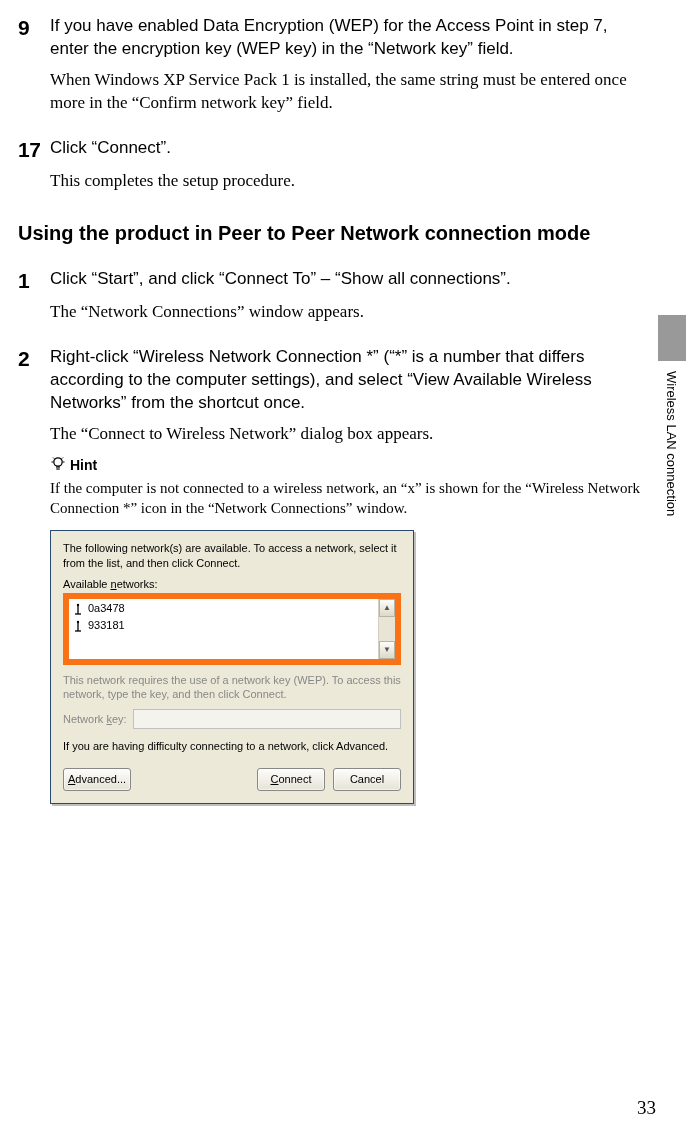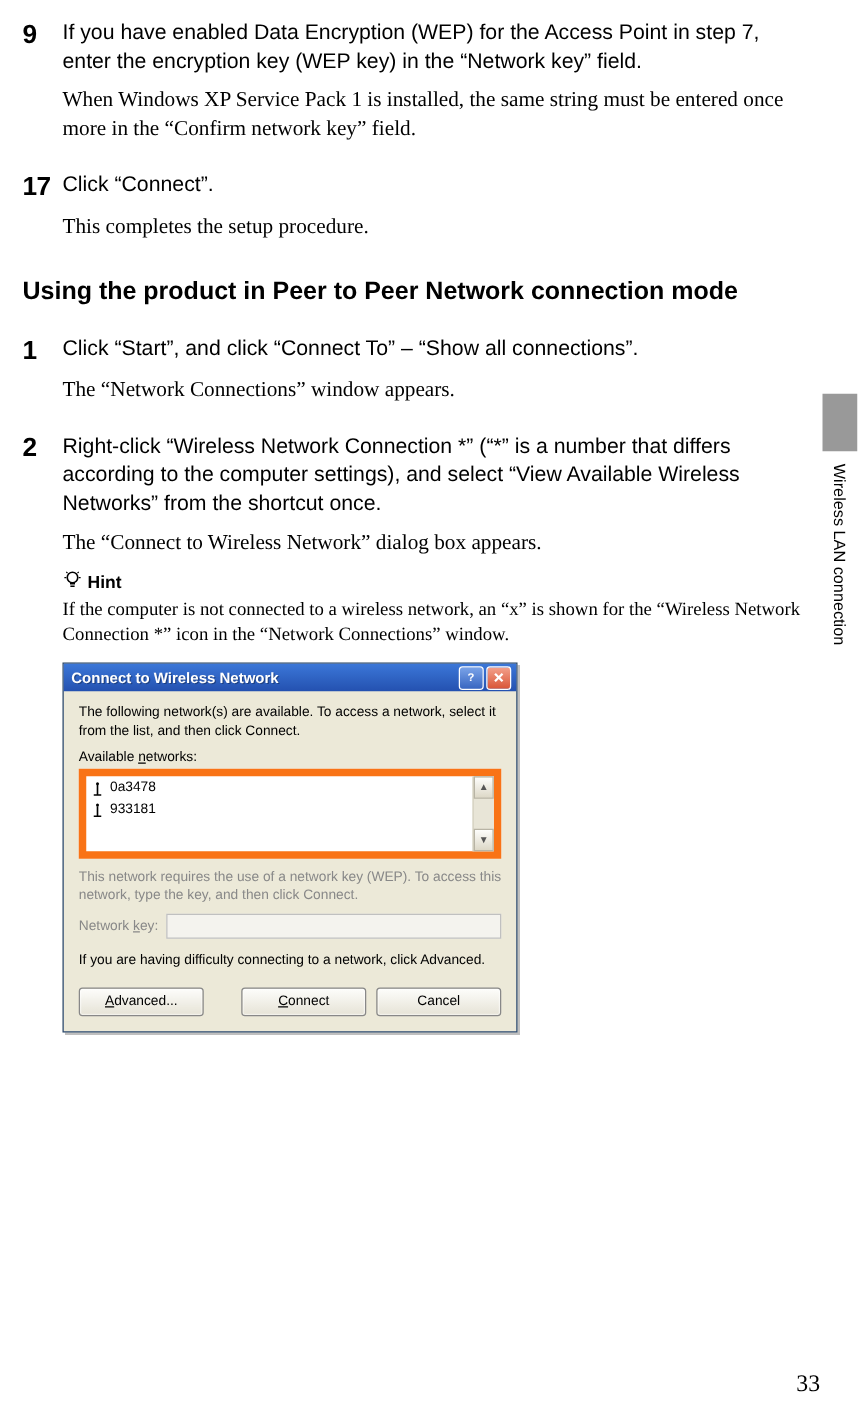--- a/index.html
+++ b/index.html
@@ -229,21 +229,21 @@
   .dialog-footer {
     margin-top: 14px;
     display: flex;
     align-items: center;
   }
   .btn {
     border: 1px solid #888;
     background: linear-gradient(#fdfdfb, #e6e3d6);
     border-radius: 3px;
     height: 21px;
-    padding: 0 20px;
+    padding: 0 4px;
     display: flex;
     align-items: center;
     justify-content: center;
     font-size: 11px;
     box-shadow: 0 0 0 1px rgba(255,255,255,0.5) inset;
     min-width: 58px;
     text-align: center;
   }
   .btn .u { text-decoration: underline; }
   .btn-row-right { margin-left: auto; display: flex; gap: 8px; }
@@ -304,36 +304,20 @@
             <line x1="2" y1="1.5" x2="3" y2="2.5" stroke="#000" stroke-width="1"></line>
             <line x1="11" y1="2.5" x2="12" y2="1.5" stroke="#000" stroke-width="1"></line>
           </svg>
         </span>
         <span class="hint-label">Hint</span>
       </div>
       <div class="hint-text">If the computer is not connected to a wireless network, an “x” is shown for the “Wireless Network Connection *” icon in the “Network Connections” window.</div>
     </div>
 
     <div class="dialog">
-      <div class="titlebar">
-        <span class="titlebar-text">Connect to Wireless Network</span>
-        <div class="titlebar-buttons">
-          <div class="titlebar-btn help">
-            <svg width="10" height="10" viewBox="0 0 10 10">
-                <text x="2" y="8" font-size="9" fill="#fff" font-weight="bold">?</text>
-              </svg>
-          </div>
-          <div class="titlebar-btn">
-            <svg width="10" height="10" viewBox="0 0 10 10">
-              <line x1="2" y1="2" x2="8" y2="8" stroke="#fff" stroke-width="1.8"></line>
-              <line x1="8" y1="2" x2="2" y2="8" stroke="#fff" stroke-width="1.8"></line>
-            </svg>
-          </div>
-        </div>
-      </div>
       <div class="dialog-body">
         <div class="dialog-text">The following network(s) are available. To access a network, select it from the list, and then click Connect.</div>
         <div class="dialog-label">
           <span>Available </span><span style="text-decoration:underline">n</span><span>etworks:</span>
         </div>
         <div class="listbox">
           <div class="list-items" id="net-list">
               <div class="list-item">
                 <span class="antenna-icon">
                   <svg width="10" height="13" viewBox="0 0 10 13">

